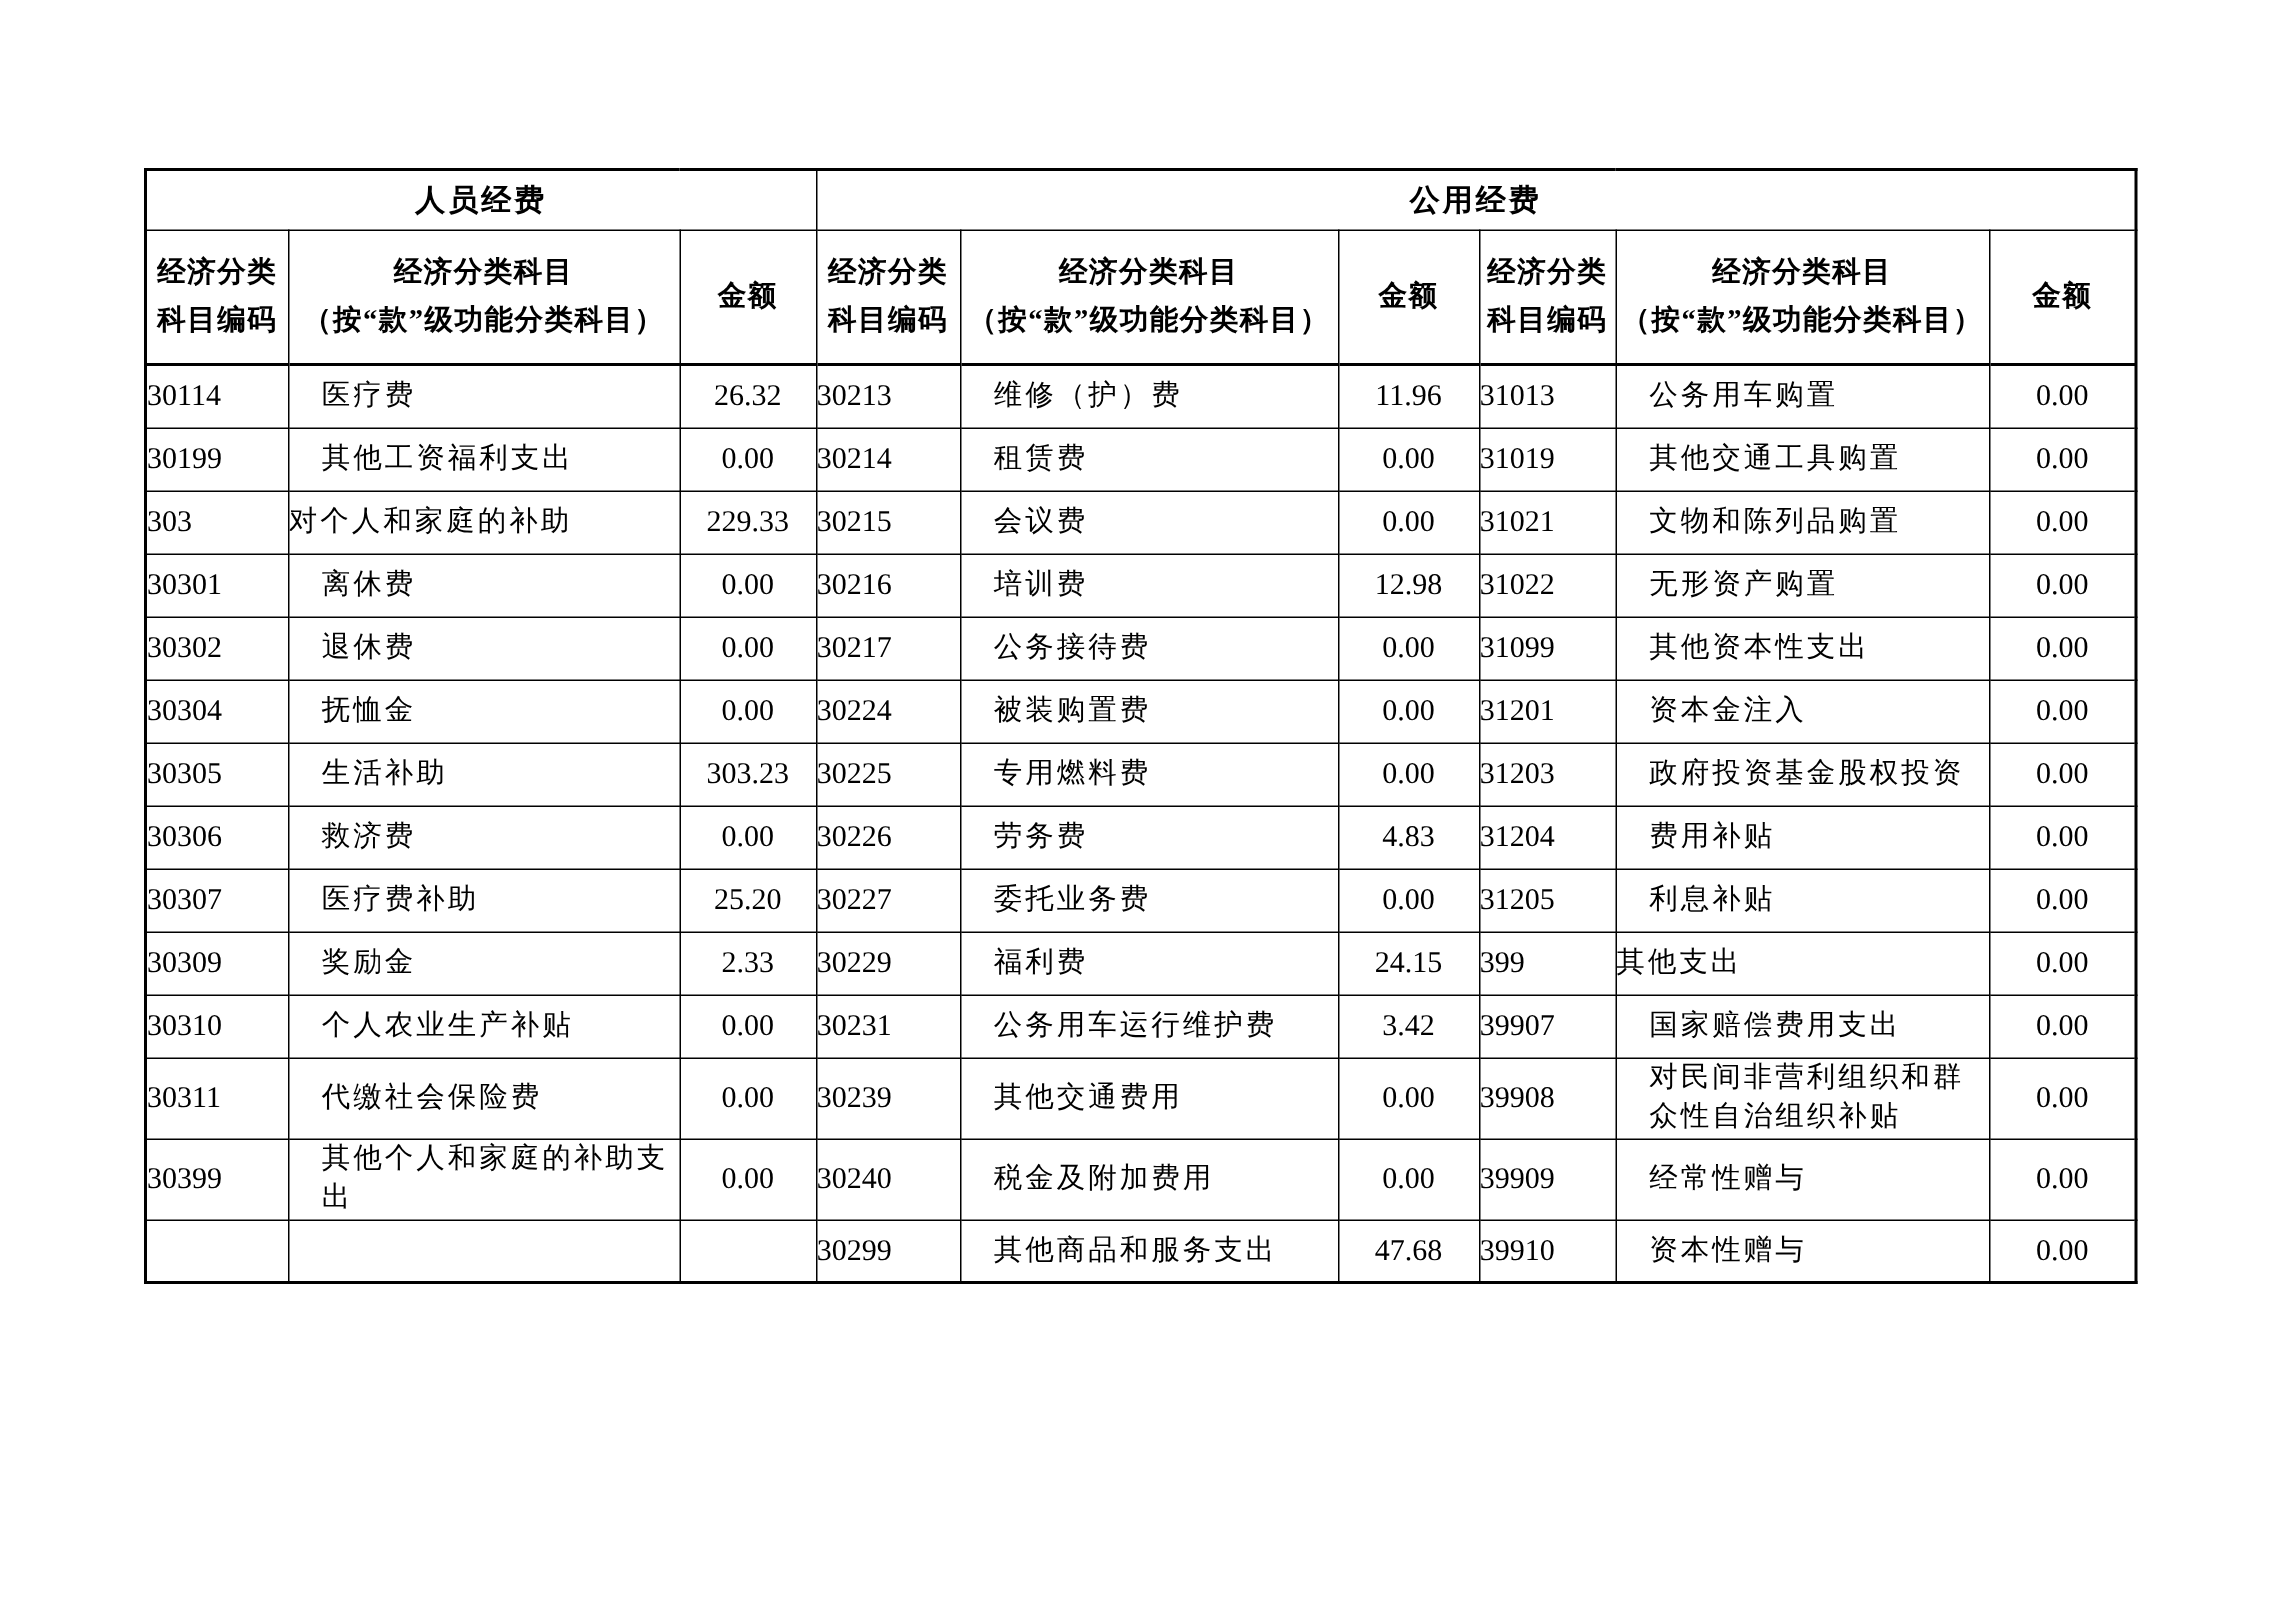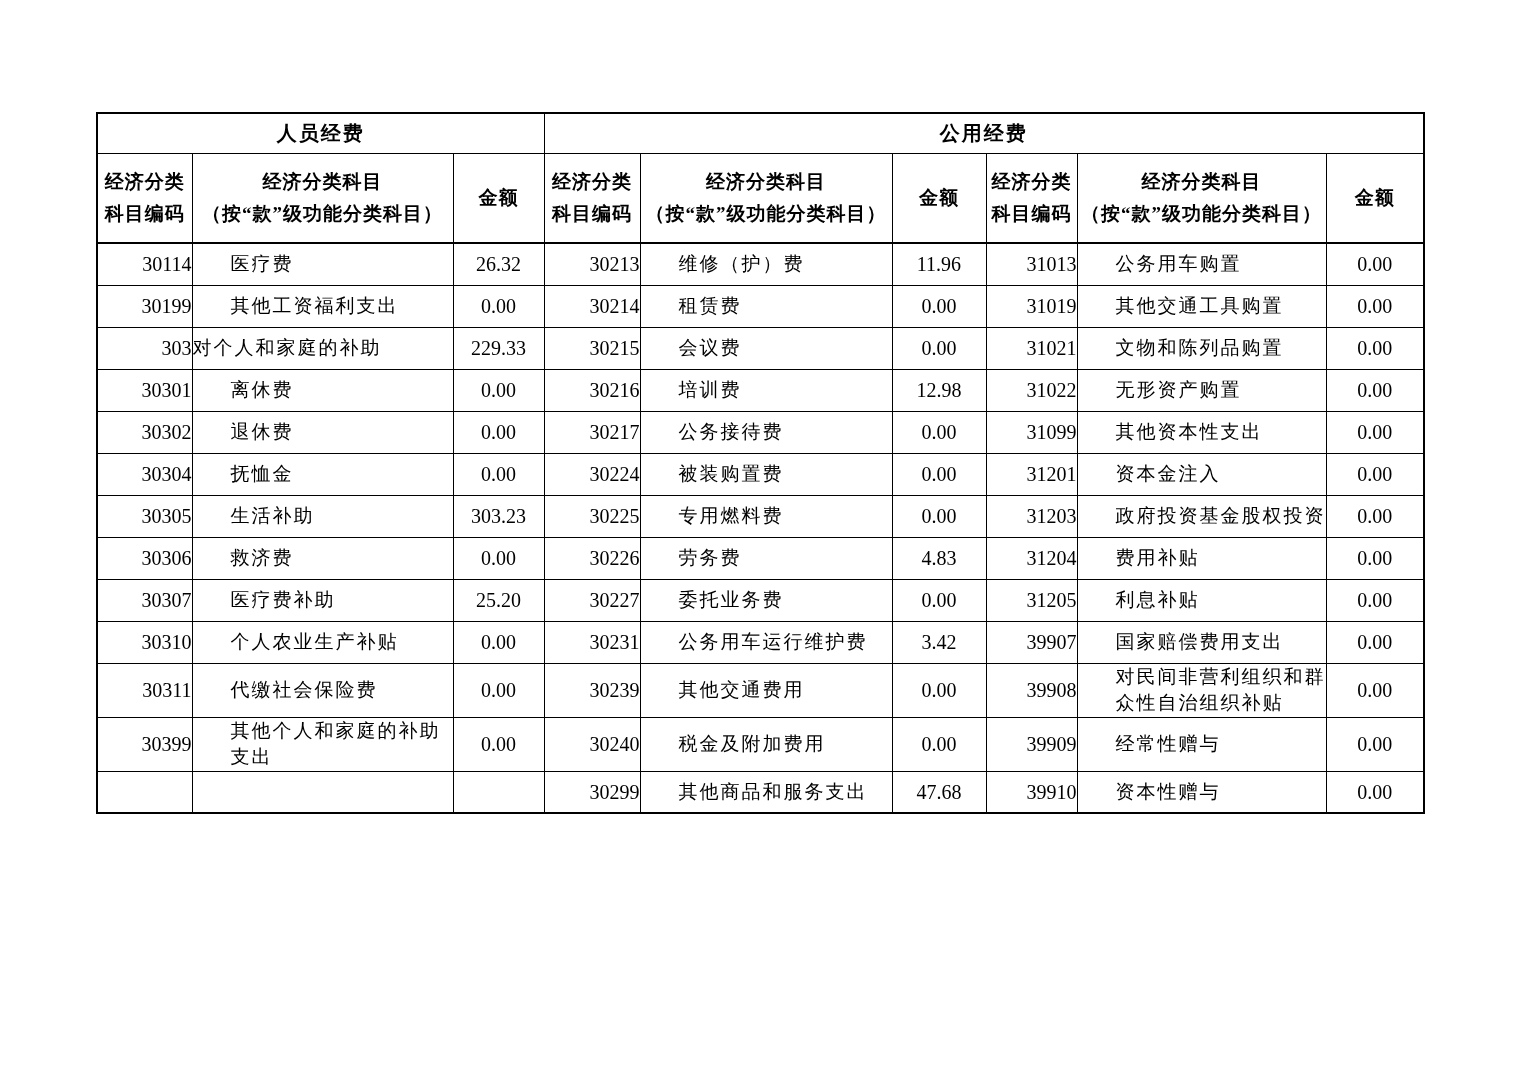--- a/index.html
+++ b/index.html
@@ -44,34 +44,34 @@
     font-weight: bold;
     text-align: center;
     vertical-align: middle;
     line-height: 1.7;
     border-bottom: 2px solid #000000;
     letter-spacing: 1px;
   }
   tr.body-row { height: 42px; }
   td.code {
     font-size: 20px;
-    text-align: right;
+    text-align: left;
     vertical-align: middle;
     padding-left: 9px;
   }
   td.name {
     font-size: 19px;
     vertical-align: middle;
     padding: 4px 5px 4px 6px;
   }
   td.name .nm {
     letter-spacing: 2px;
     line-height: 1.4;
   }
-  td.name .nm.indent { padding-left: 38px; }
+  td.name .nm.indent { padding-left: 22px; }
   td.amount {
     font-size: 20px;
     text-align: center;
     vertical-align: middle;
     padding-right: 8px;
   }
 </style>
 </head>
 <body>
 
@@ -273,20 +273,37 @@
             <div class="nm indent">委托业务费</div>
           </td>
     <td class="amount">0.00</td>
     <td class="code">31205</td>
     <td class="name">
             <div class="nm indent">利息补贴</div>
           </td>
     <td class="amount">0.00</td>
   </tr>
         <tr class="body-row">
+    <td class="code">30309</td>
+    <td class="name">
+            <div class="nm indent">奖励金</div>
+          </td>
+    <td class="amount">2.33</td>
+    <td class="code">30229</td>
+    <td class="name">
+            <div class="nm indent">福利费</div>
+          </td>
+    <td class="amount">24.15</td>
+    <td class="code">399</td>
+    <td class="name">
+            <div class="nm">其他支出</div>
+          </td>
+    <td class="amount">0.00</td>
+  </tr>
+        <tr class="body-row">
     <td class="code">30310</td>
     <td class="name">
             <div class="nm indent">个人农业生产补贴</div>
           </td>
     <td class="amount">0.00</td>
     <td class="code">30231</td>
     <td class="name">
             <div class="nm indent">公务用车运行维护费</div>
           </td>
     <td class="amount">3.42</td>

